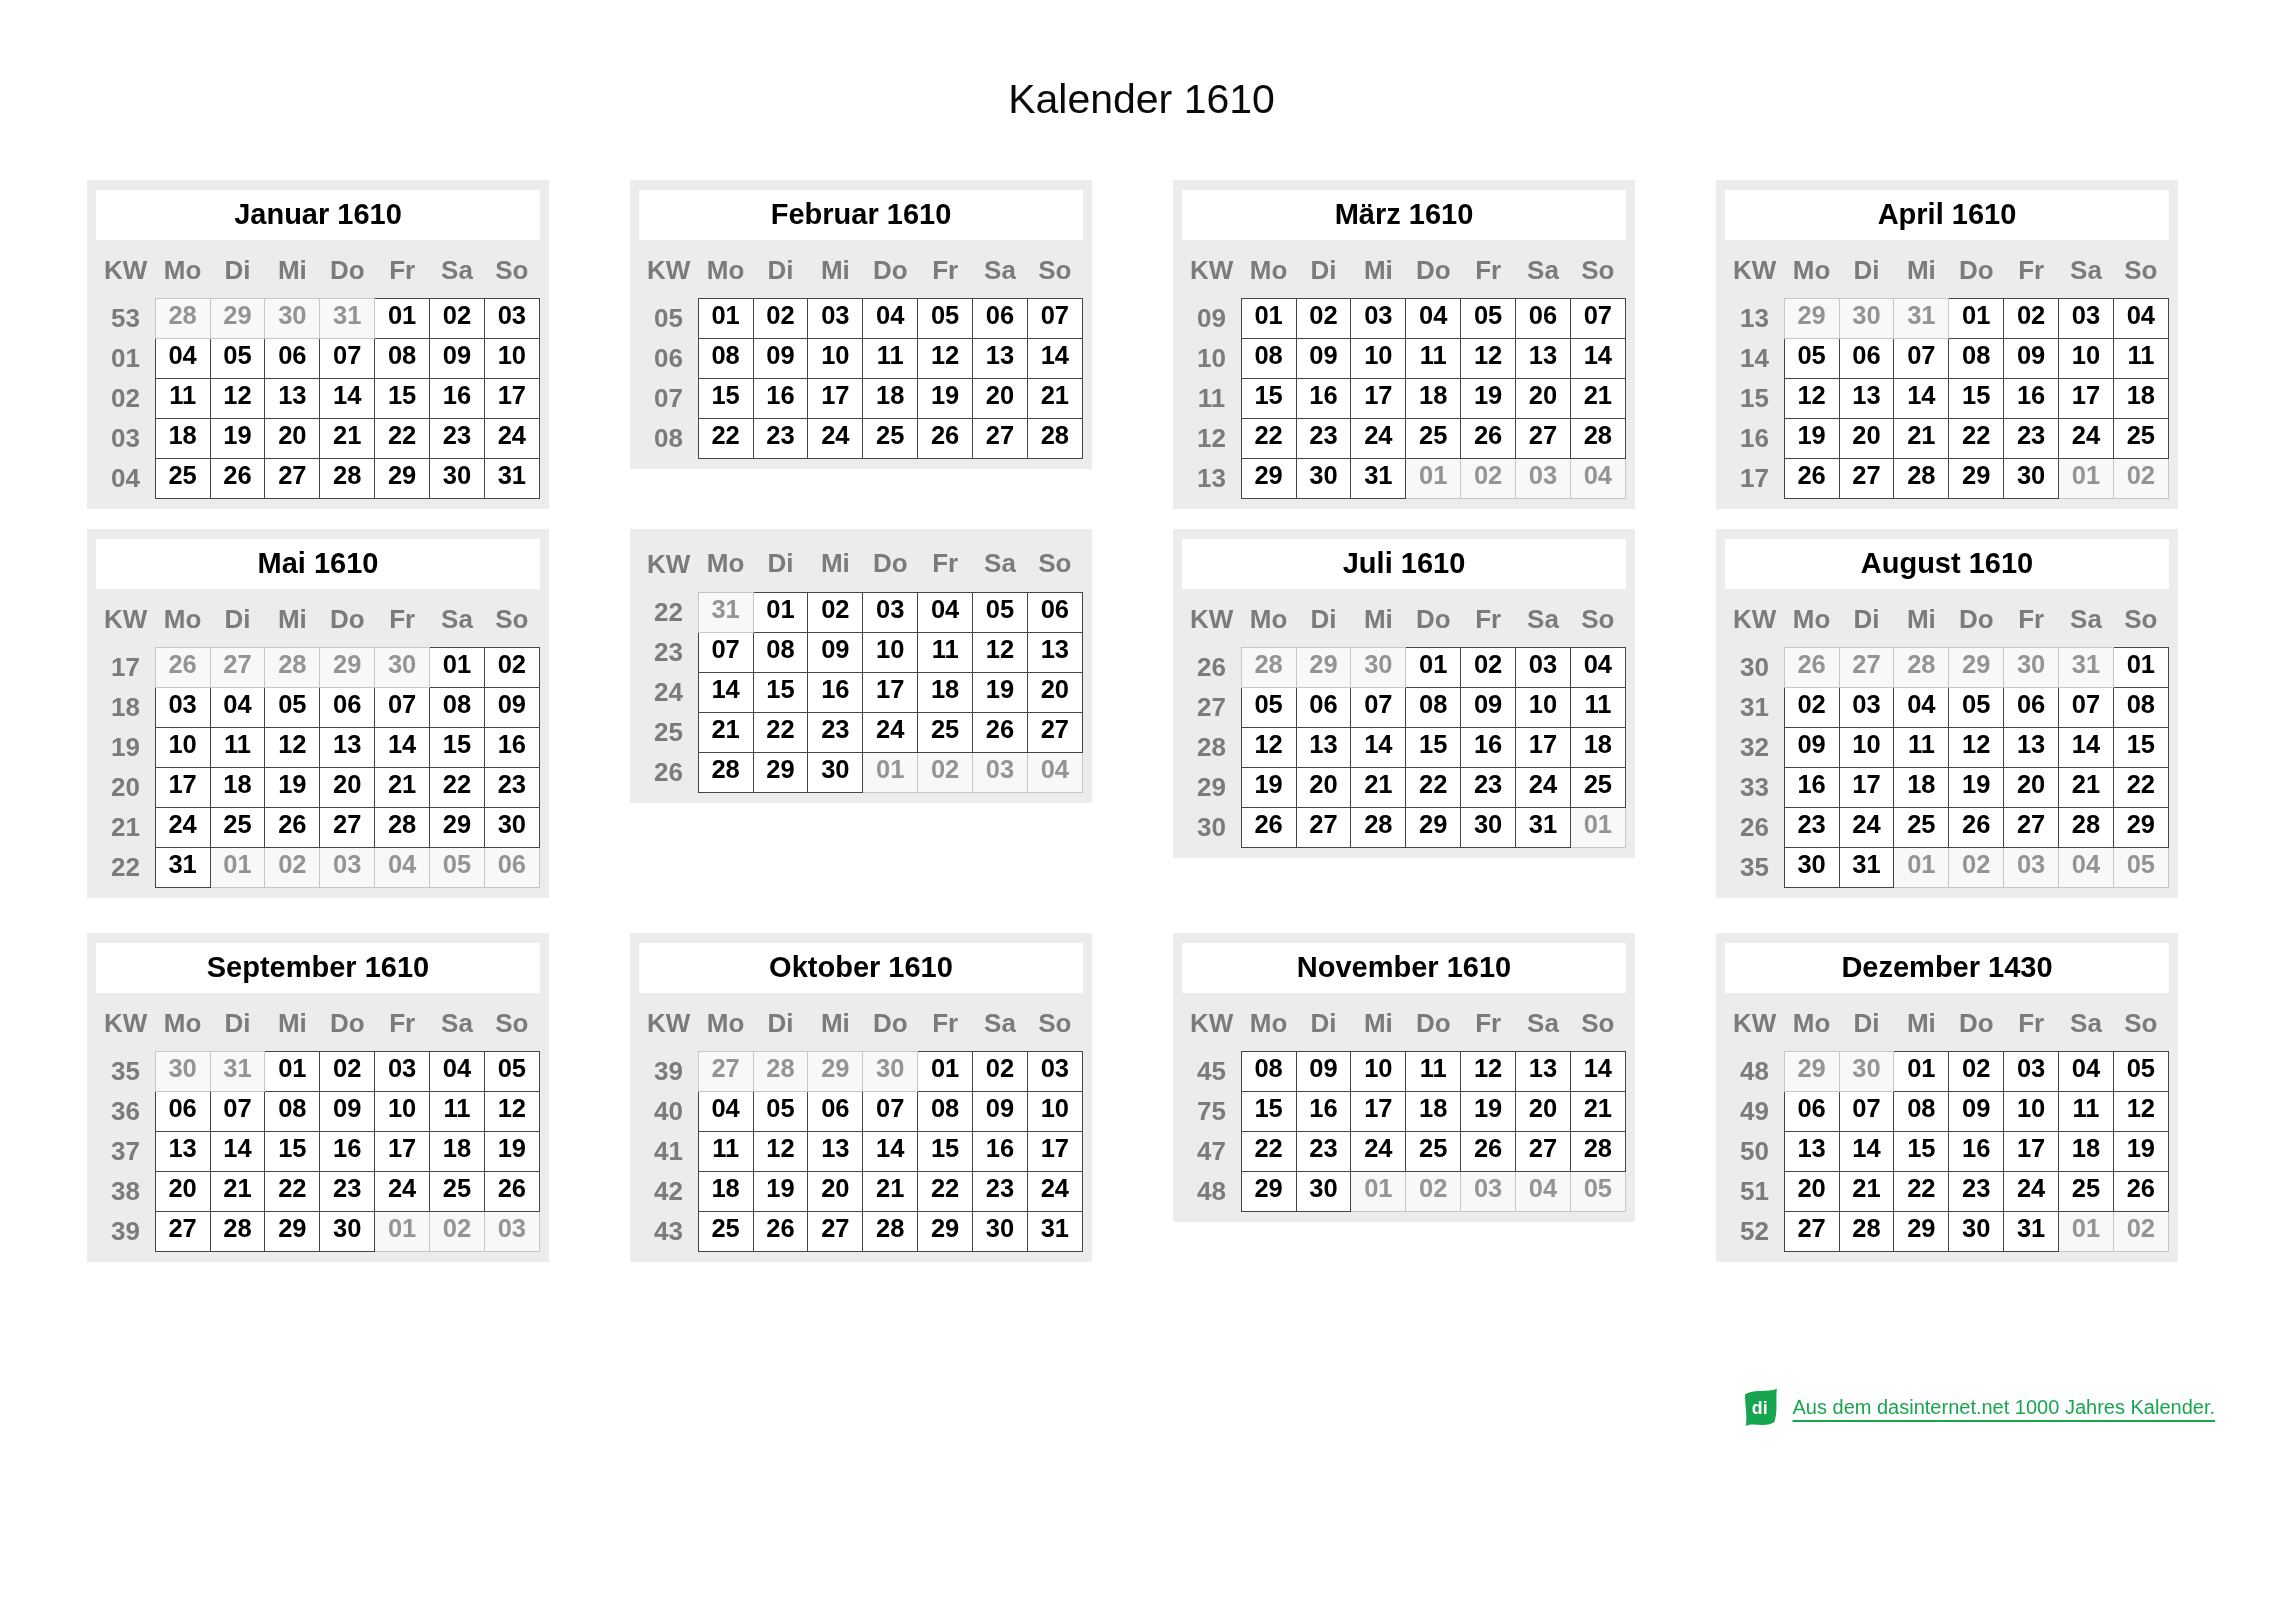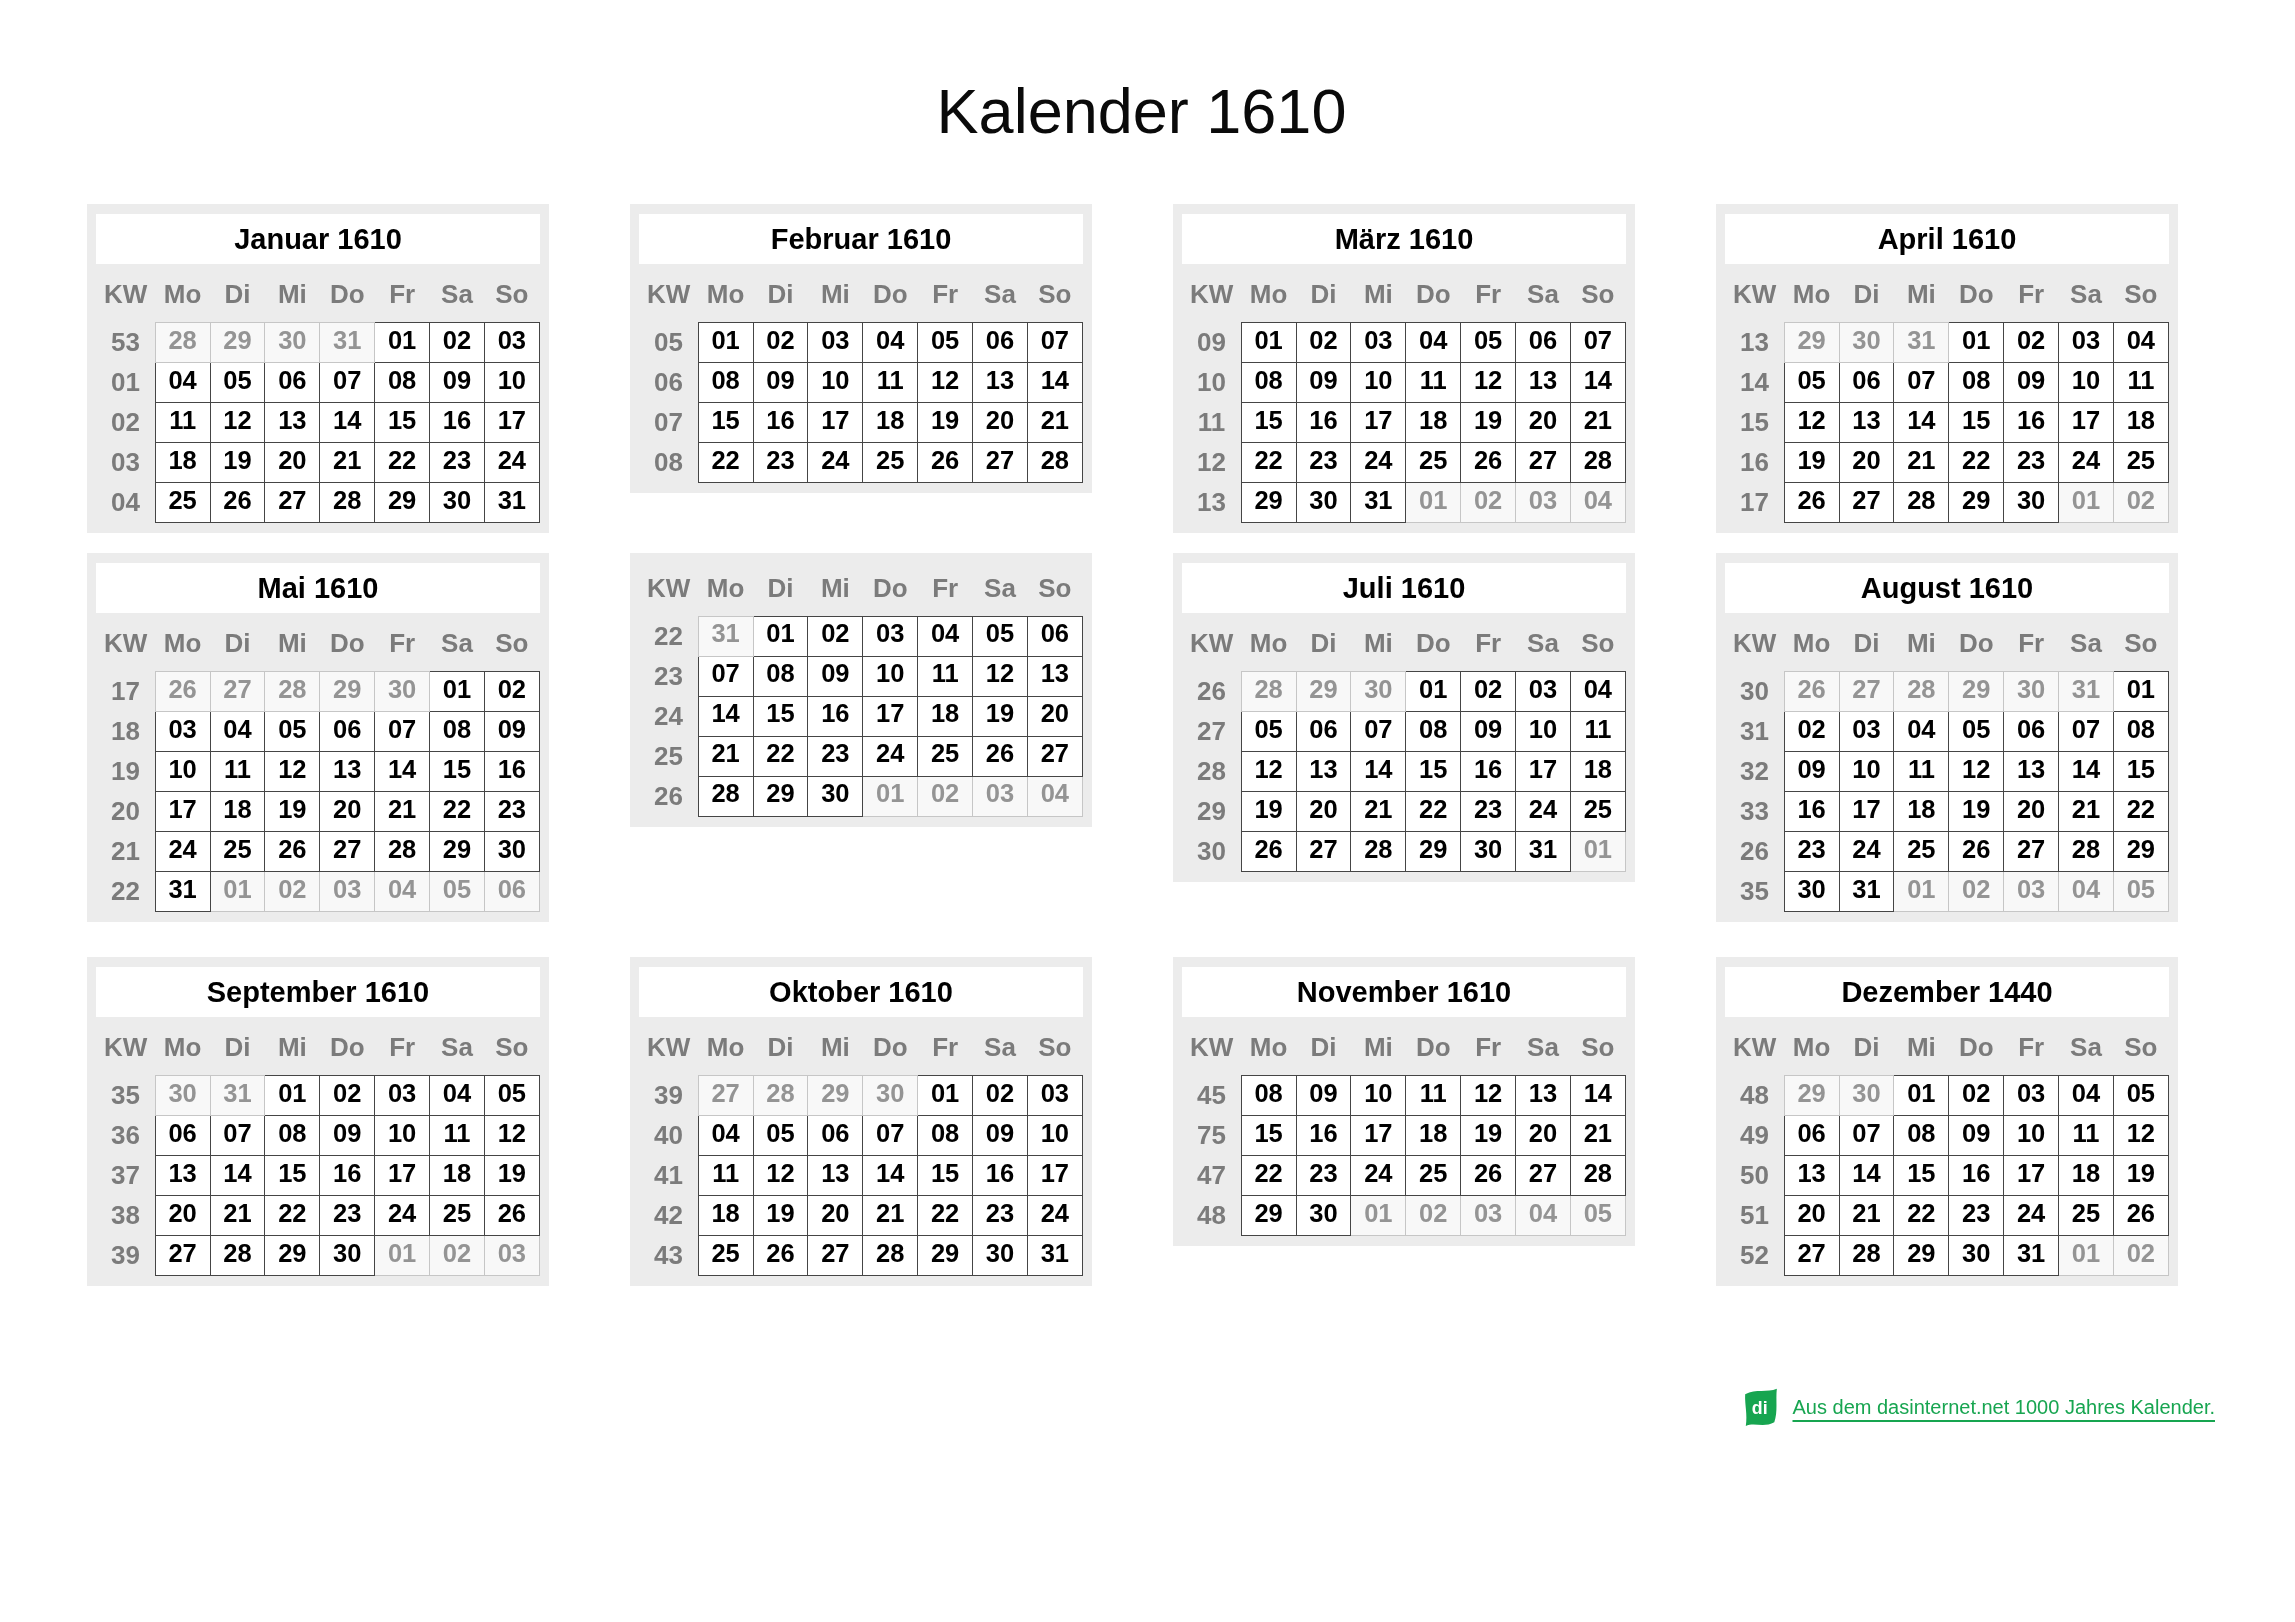--- a/index.html
+++ b/index.html
@@ -6,21 +6,21 @@
   body {
     width:2295px; height:1623px;
     background:#ffffff;
     font-family:"Liberation Sans", sans-serif;
     position:relative;
     overflow:hidden;
   }
   .page-title {
     margin:77px 12px 0 0;
     text-align:center;
-    font-size:63px;
+    font-size:41px;
     font-weight:400;
     color:#0a0a0a;
     line-height:1.1;
   }
   .months-grid {
     display:grid;
     grid-template-columns:repeat(4, 499px);
     grid-template-rows:349px 404px auto;
     column-gap:44px;
     align-items:start;
@@ -972,21 +972,21 @@
             <td class="day-cell muted">01</td>
             <td class="day-cell muted">02</td>
             <td class="day-cell muted">03</td>
             <td class="day-cell muted">04</td>
             <td class="day-cell muted">05</td>
           </tr>
         </tbody>
       </table>
     </section>
     <section class="month-panel">
-      <div class="month-title">Dezember 1440</div>
+      <div class="month-title">Dezember 1430</div>
       <table class="month-table">
         <colgroup>
           <col class="c-kw">
           <col>
           <col>
           <col>
           <col>
           <col>
           <col>
           <col>

